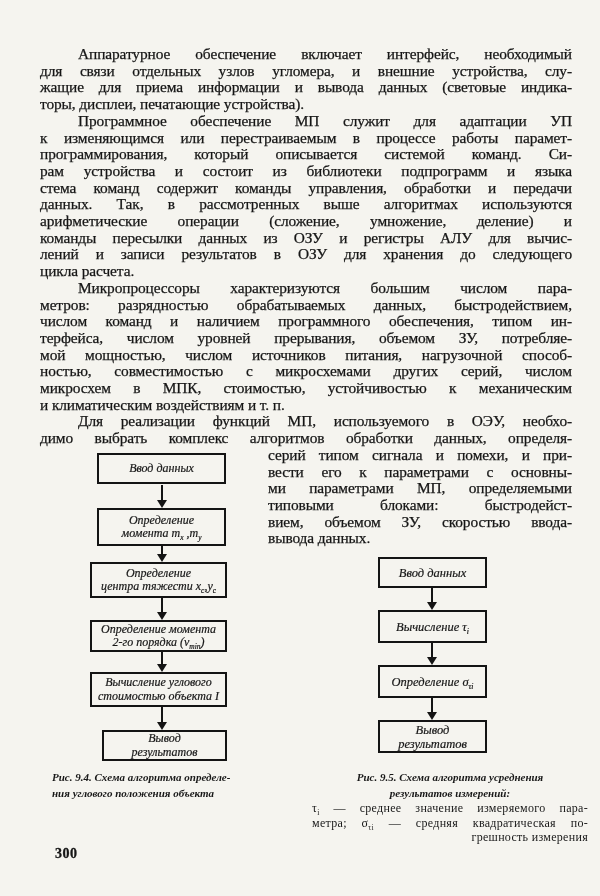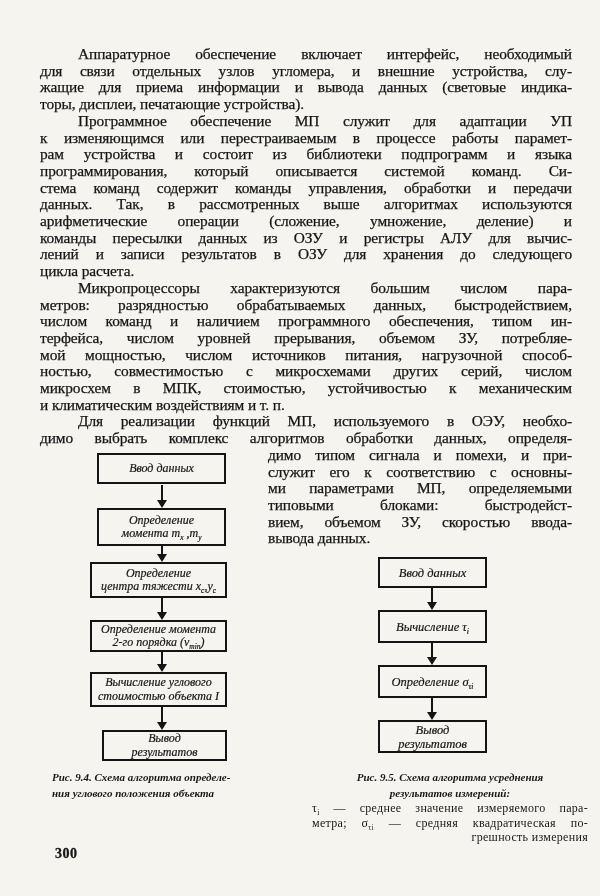--- a/index.html
+++ b/index.html
@@ -57,22 +57,22 @@
 
 <div class="para" style="top:46px">
     <div class="tl jl ind">Аппаратурное обеспечение включает интерфейс, необходимый</div>
     <div class="tl jl">для связи отдельных узлов угломера, и внешние устройства, слу-</div>
     <div class="tl jl">жащие для приема информации и вывода данных (световые индика-</div>
     <div class="tl">торы, дисплеи, печатающие устройства).</div>
   </div>
 <div class="para" style="top:112.8px">
     <div class="tl jl ind">Программное обеспечение МП служит для адаптации УП</div>
     <div class="tl jl">к изменяющимся или перестраиваемым в процессе работы парамет-</div>
+    <div class="tl jl">программирования, который описывается системой команд. Си-</div>
     <div class="tl jl">рам устройства и состоит из библиотеки подпрограмм и языка</div>
-    <div class="tl jl">программирования, который описывается системой команд. Си-</div>
     <div class="tl jl">стема команд содержит команды управления, обработки и передачи</div>
     <div class="tl jl">данных. Так, в рассмотренных выше алгоритмах используются</div>
     <div class="tl jl">арифметические операции (сложение, умножение, деление) и</div>
     <div class="tl jl">команды пересылки данных из ОЗУ и регистры АЛУ для вычис-</div>
     <div class="tl jl">лений и записи результатов в ОЗУ для хранения до следующего</div>
     <div class="tl">цикла расчета.</div>
   </div>
 <div class="para" style="top:279.8px">
     <div class="tl jl ind">Микропроцессоры характеризуются большим числом пара-</div>
     <div class="tl jl">метров: разрядностью обрабатываемых данных, быстродействием,</div>
@@ -81,22 +81,22 @@
     <div class="tl jl">мой мощностью, числом источников питания, нагрузочной способ-</div>
     <div class="tl jl">ностью, совместимостью с микросхемами других серий, числом</div>
     <div class="tl jl">микросхем в МПК, стоимостью, устойчивостью к механическим</div>
     <div class="tl">и климатическим воздействиям и т. п.</div>
   </div>
 <div class="para" style="top:413.4px">
     <div class="tl jl ind">Для реализации функций МП, используемого в ОЭУ, необхо-</div>
     <div class="tl jl">димо выбрать комплекс алгоритмов обработки данных, определя-</div>
   </div>
 <div class="para rightcol" style="top:446.8px">
-    <div class="tl jl">димо типом сигнала и помехи, и при-</div>
-    <div class="tl jl">служит его к соответствию с основны-</div>
+    <div class="tl jl">серий типом сигнала и помехи, и при-</div>
+    <div class="tl jl">вести его к параметрами с основны-</div>
     <div class="tl jl">ми параметрами МП, определяемыми</div>
     <div class="tl jl">типовыми блоками: быстродейст-</div>
     <div class="tl jl">вием, объемом ЗУ, скоростью ввода-</div>
     <div class="tl">вывода данных.</div>
   </div>
 
 <div class="fbox f94" style="left:97px;top:453px;width:129px;height:31px">
     <div class="tl">Ввод данных</div>
   </div>
 <div class="arr" style="left:157px;top:485px;height:23px">

